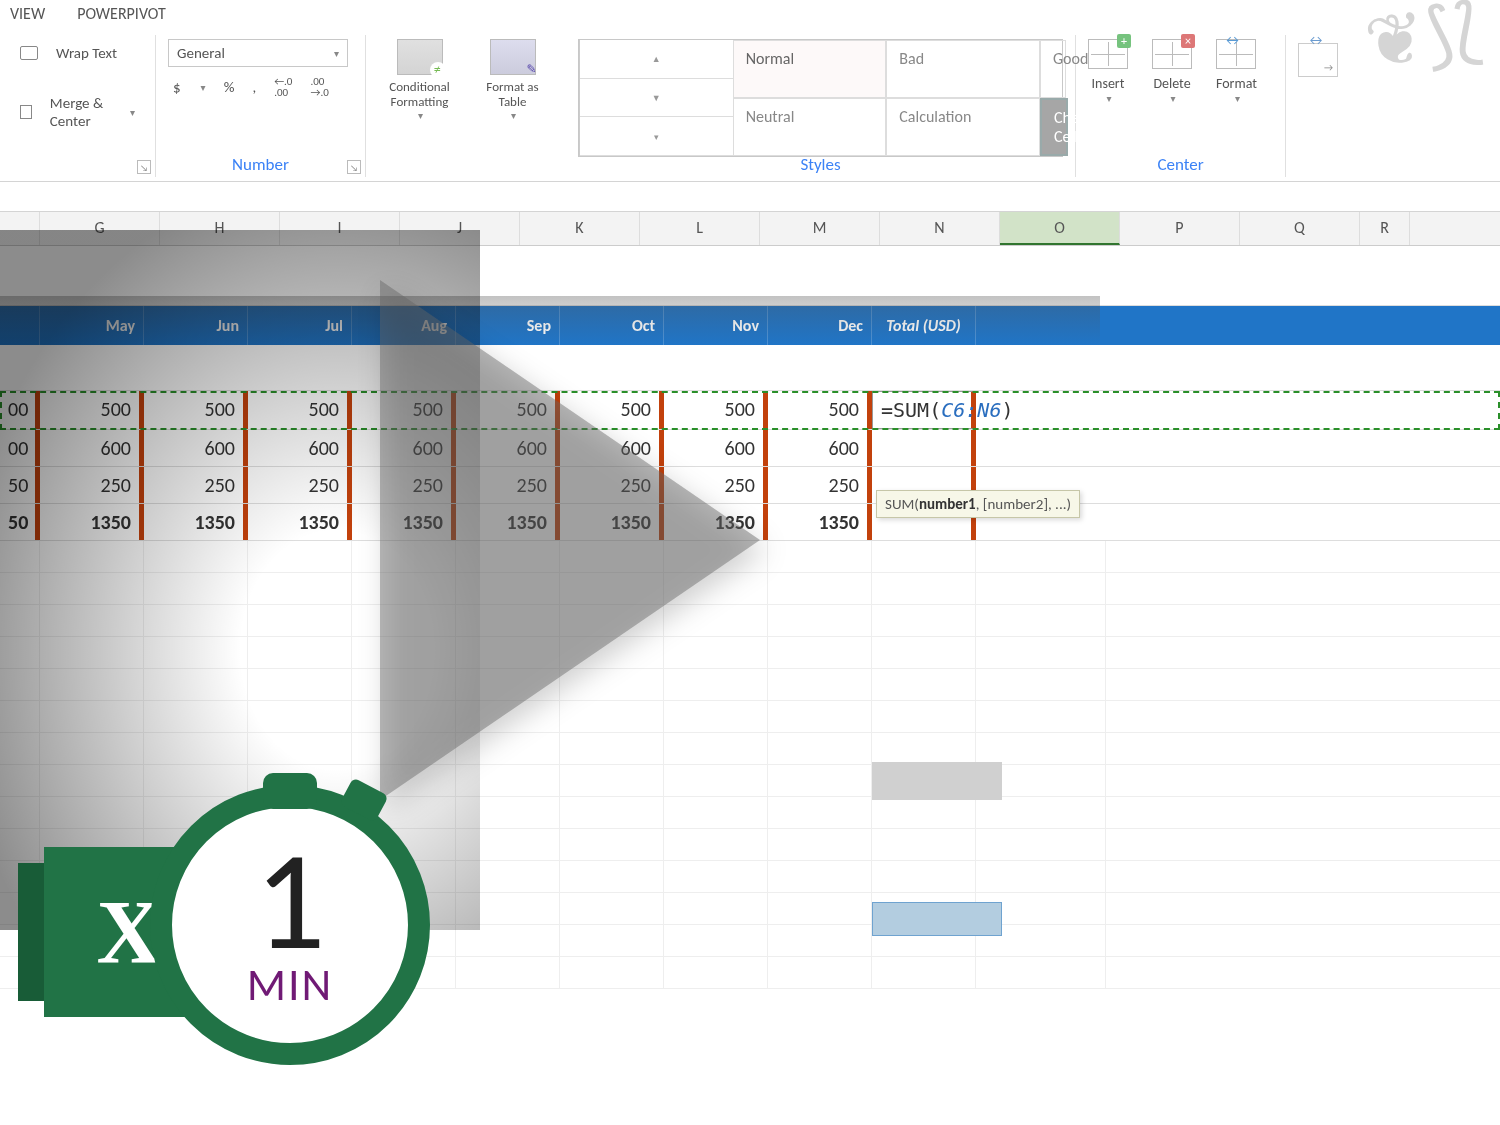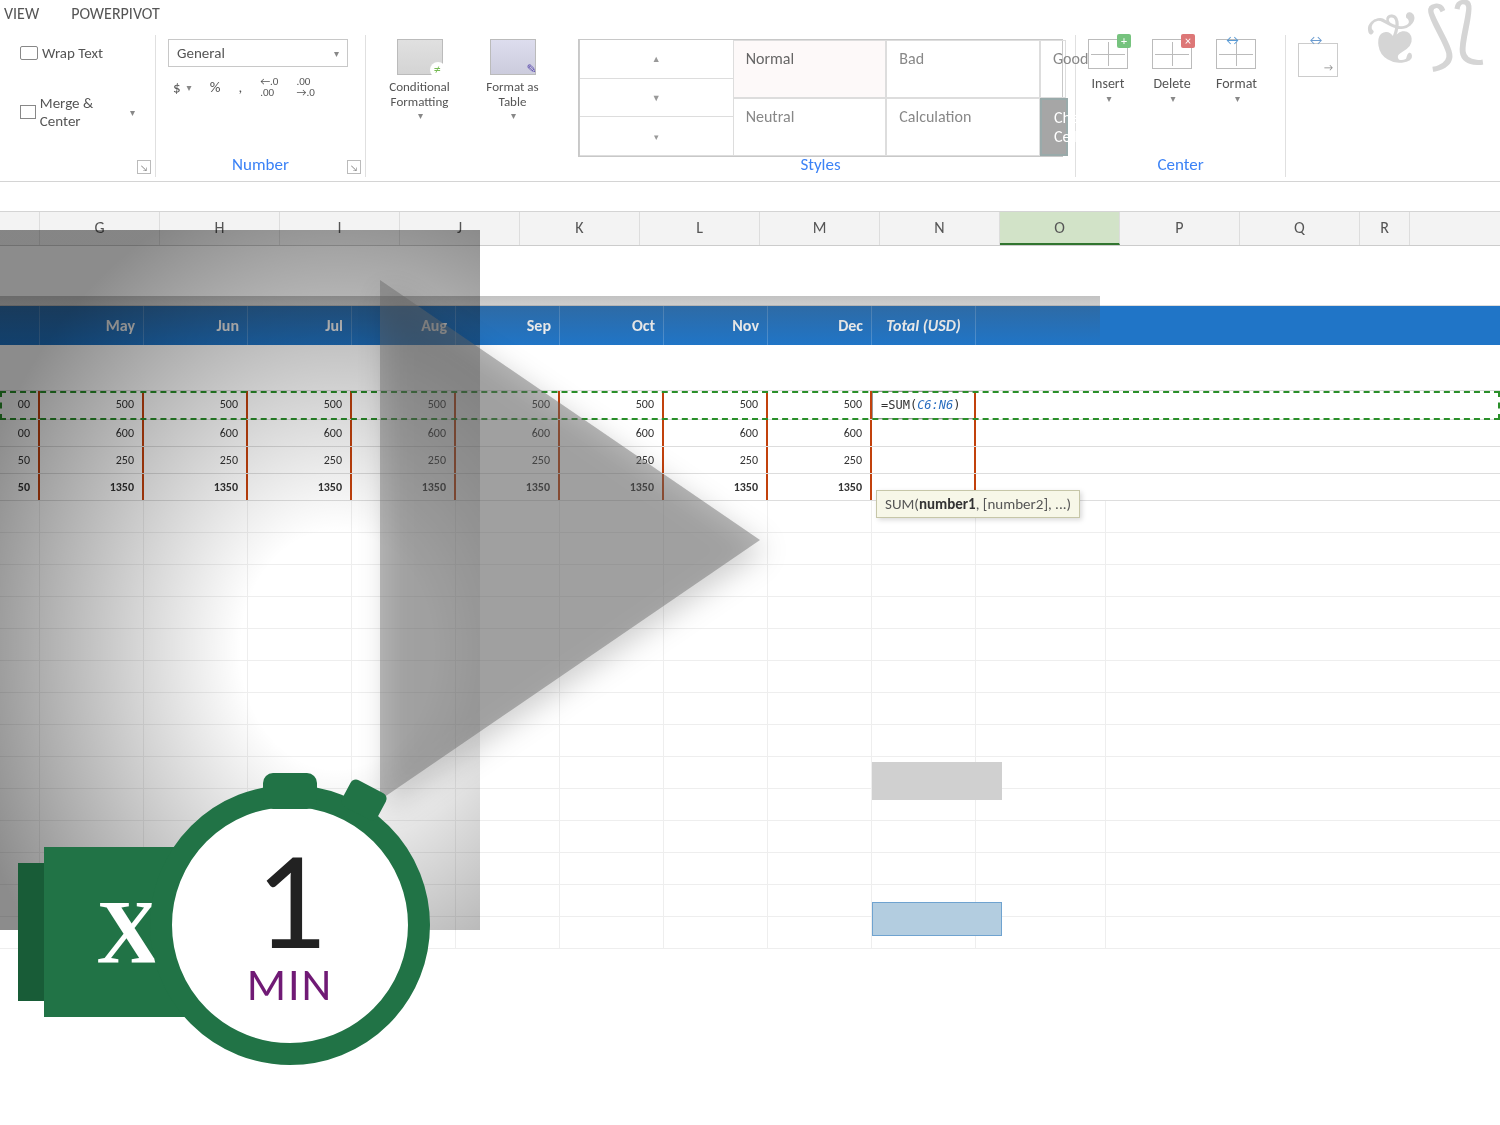--- a/index.html
+++ b/index.html
@@ -8,21 +8,21 @@
     background: #fff;
     width: 1500px;
     height: 1125px;
     overflow: hidden;
     position: relative;
     color: #444;
   }
   .ribbon-tabs {
     display: flex;
     gap: 32px;
-    padding: 4px 0 6px 4px;
+    padding: 4px 0 6px 10px;
     font-size: 16px;
     color: #555;
   }
   .ribbon-tabs span { cursor: pointer; }
   .ribbon {
     display: flex;
     border-bottom: 1px solid #d4d4d4;
     padding: 6px 0 4px 0;
     position: relative;
   }
@@ -49,21 +49,21 @@
     border: 1px solid #bbb;
     font-size: 9px;
     color: #888;
     display: flex;
     align-items: center;
     justify-content: center;
   }
   .btn {
     display: inline-flex;
     align-items: center;
-    gap: 4px;
+    gap: 18px;
     padding: 5px 8px;
     font-size: 15px;
     color: #555;
     cursor: pointer;
   }
   .caret {
     font-size: 10px;
     color: #888;
     margin-left: 2px;
   }
@@ -167,21 +167,21 @@
   .month-header div { padding:10px 8px; text-align:right; border-right:1px solid rgba(255,255,255,.2); }
   .month-header .first { text-align:left; padding-left:6px; }
   .month-header .total { font-style:italic; text-align:center; }
   .blank-data-row { display:grid; grid-template-columns: 40px repeat(9,104px) 130px; height:46px; border-bottom:1px solid #ddd; }
   .data-row {
     display:grid;
     grid-template-columns: 40px repeat(9, 104px) 130px;
     border-bottom:1px solid #ddd;
     background:#fff;
   }
-  .data-row div { padding:6px 8px; text-align:right; font-size:12px; color:#333; border-right:2px solid #c2410c; }
+  .data-row div { padding:6px 8px; text-align:right; font-size:20px; color:#333; border-right:5px solid #c2410c; }
   .data-row.totals div { font-weight:bold; }
   .data-row.sel { outline:2px dashed #2a8f2a; outline-offset:-2px; }
   .formula-cell {
     background:#fff;
     text-align:left !important;
     font-family:Consolas, monospace;
     font-size:15px;
     color:#444;
     border:1px solid #999;
   }

